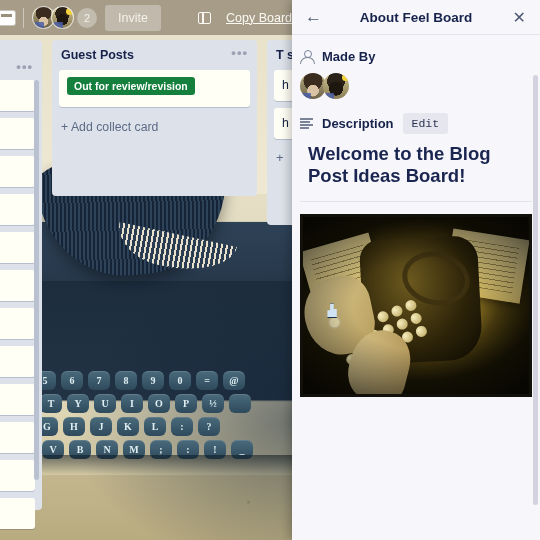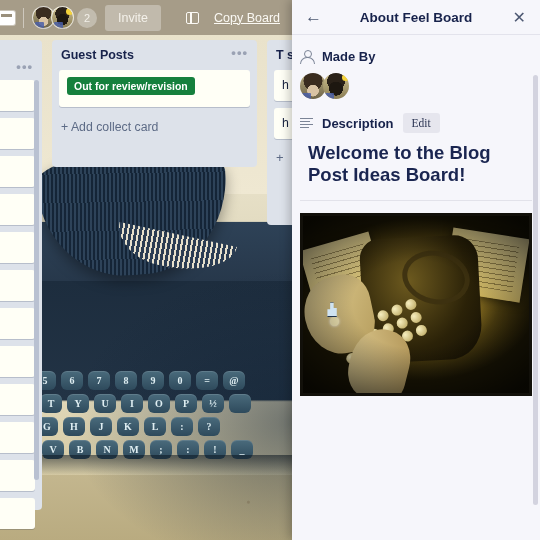--- a/index.html
+++ b/index.html
@@ -108,39 +108,39 @@
     background:rgba(255,255,255,.32); color:#f2efe8;
     font-size:11px; display:flex;align-items:center;justify-content:center;
     margin-left:3px;
   }
   .invite-btn {
     background:rgba(255,255,255,.3); color:#f4f1ea;
     border:none; border-radius:3px; padding:6px 13px;
     font-size:12.5px; font-family:"Liberation Sans", sans-serif; cursor:pointer;
   }
   .copy-board {
-    margin-left:auto; margin-right:12px;
+    margin-left:auto; 
     display:flex; align-items:center; gap:15px;
     color:#fbf9f4; font-size:12.5px; cursor:pointer;
   }
   .cb-icon {
     width:13px;height:12px;border:1.6px solid #fbf9f4;border-radius:2px;position:relative;
   }
   .cb-icon::after{content:"";position:absolute;left:3px;top:0;bottom:0;width:1.6px;background:#fbf9f4;}
   .copy-board .cb-label { text-decoration:underline; }
 
   
   .lists { position:absolute; left:0; top:35px; width:292px; bottom:0; }
   .list {
     position:absolute; top:5px;
     background:#dde2ea; border-radius:4px;
     padding:8px 7px 0 7px;
   }
   .list.left  { left:-40px; width:82px; height:470px; padding-top:22px; }
-  .list.mid   { left:52px;  width:205px; height:127px; }
+  .list.mid   { left:52px;  width:205px; height:156px; }
   .list.right { left:267px; width:80px;  height:185px; }
 
   .list-head {
     display:flex; align-items:flex-start; justify-content:space-between;
     font-size:12.5px; font-weight:bold; color:#17224b; padding:0 2px 8px 2px;
   }
   .dots { color:#9aa2b4; font-size:13px; letter-spacing:1px; line-height:10px; }
 
   .card {
     background:#fffff6; border-radius:3px;
@@ -195,21 +195,21 @@
   .person-icon::after{content:"";position:absolute;left:0;bottom:0;width:13px;height:6px;border:1.4px solid #7b8496;border-bottom:none;border-radius:7px 7px 0 0;}
 
   .lines-icon { width:13px;height:11px;display:flex;flex-direction:column;justify-content:space-between; }
   .lines-icon i { display:block;height:1.6px;background:#7b8496; }
   .lines-icon i:nth-child(2){width:80%;}
   .lines-icon i:nth-child(4){width:70%;}
 
   .edit-btn {
     background:#e6e6ee; border:none; border-radius:3px;
     padding:4px 9px; font-size:11.5px; color:#2a3352;
-    font-family:Liberation Serif, serif; cursor:pointer;
+    font-family:Liberation Mono, monospace; cursor:pointer;
   }
 
   .member-avatars { display:flex; margin:2px 0 4px 0; }
   .member-avatars .av { width:26px;height:26px; border:none; }
   .member-avatars .av:nth-child(2){margin-left:-3px;}
 
   .desc-title {
     font-size:18.5px; font-weight:bold; color:#1a2550;
     line-height:1.18; margin:2px 0 9px 8px;
   }

